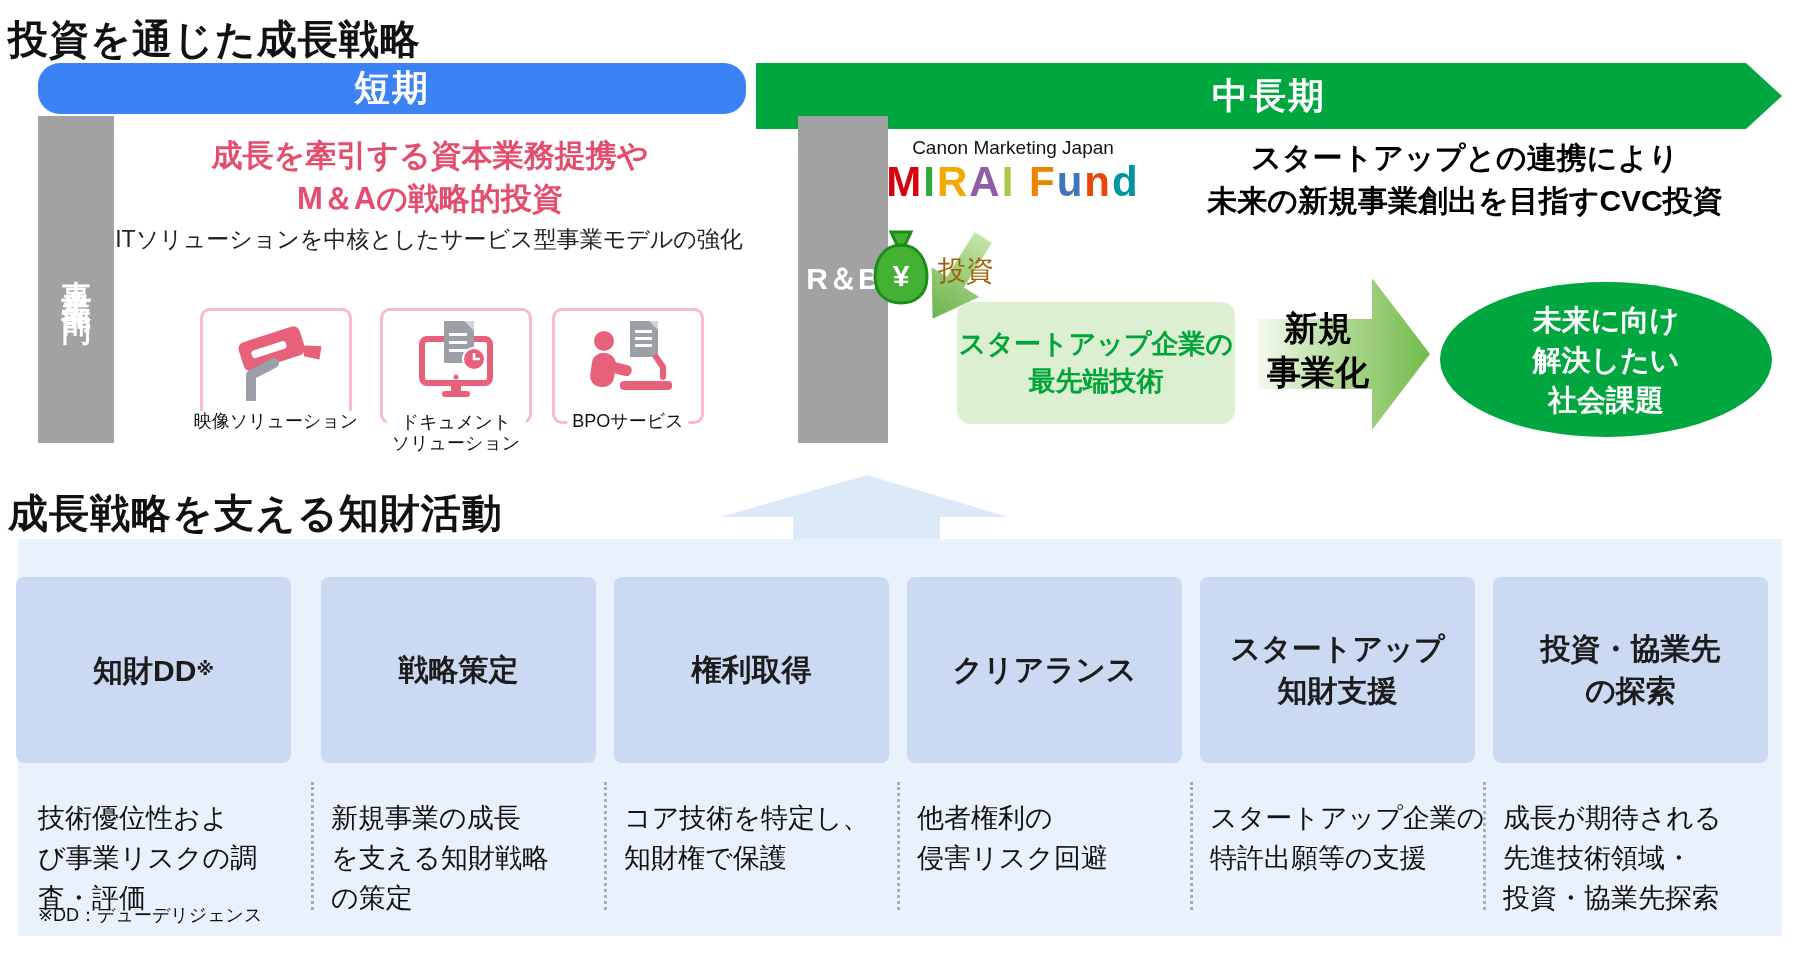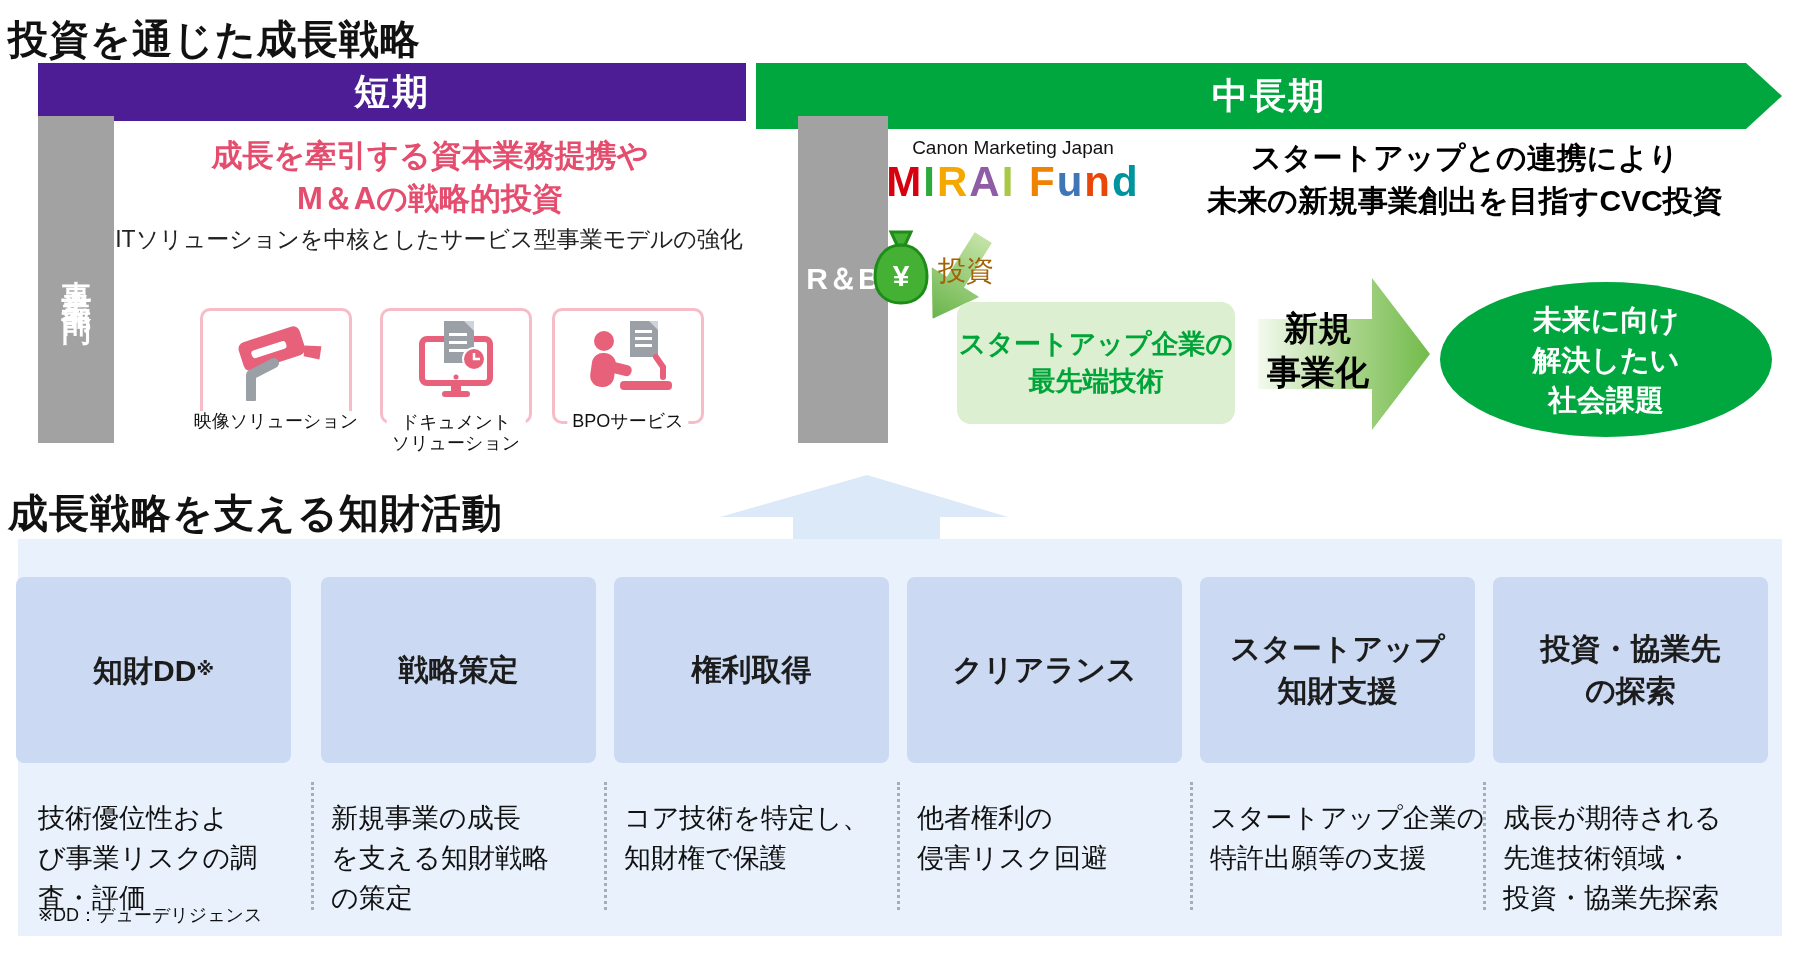--- a/index.html
+++ b/index.html
@@ -6,21 +6,21 @@
   body{width:1800px;height:961px;overflow:hidden;position:relative;
        font-family:"Liberation Sans","DejaVu Sans",sans-serif;color:#111;}
   .abs{position:absolute;}
   .pre{white-space:pre-line;}
   .center{text-align:center;}
   
   .h-title{font-size:40px;font-weight:bold;color:#111;letter-spacing:1px;}
   
   .banner{display:flex;align-items:center;justify-content:center;
           color:#fff;font-size:36px;font-weight:bold;letter-spacing:2px;}
-  .banner-pink{left:38px;top:63px;width:708px;height:58px;background:#4c1d95;}
+  .banner-pink{left:38px;top:63px;width:708px;height:51px;background:#3b82f6;border-radius:22px;}
   .banner-green{left:756px;top:63px;width:1026px;height:66px;background:#00a63e;
      clip-path:polygon(0 0,calc(100% - 36px) 0,100% 50%,calc(100% - 36px) 100%,0 100%);}
   
   .graybar{background:#a2a2a2;color:#fff;font-weight:bold;
            display:flex;align-items:center;justify-content:center;}
   .bar-left{left:38px;top:116px;width:76px;height:327px;}
   .bar-left .vtxt{writing-mode:vertical-rl;text-orientation:upright;
                   font-size:30px;letter-spacing:12px;}
   .bar-rb{left:798px;top:116px;width:90px;height:327px;font-size:30px;}
   

